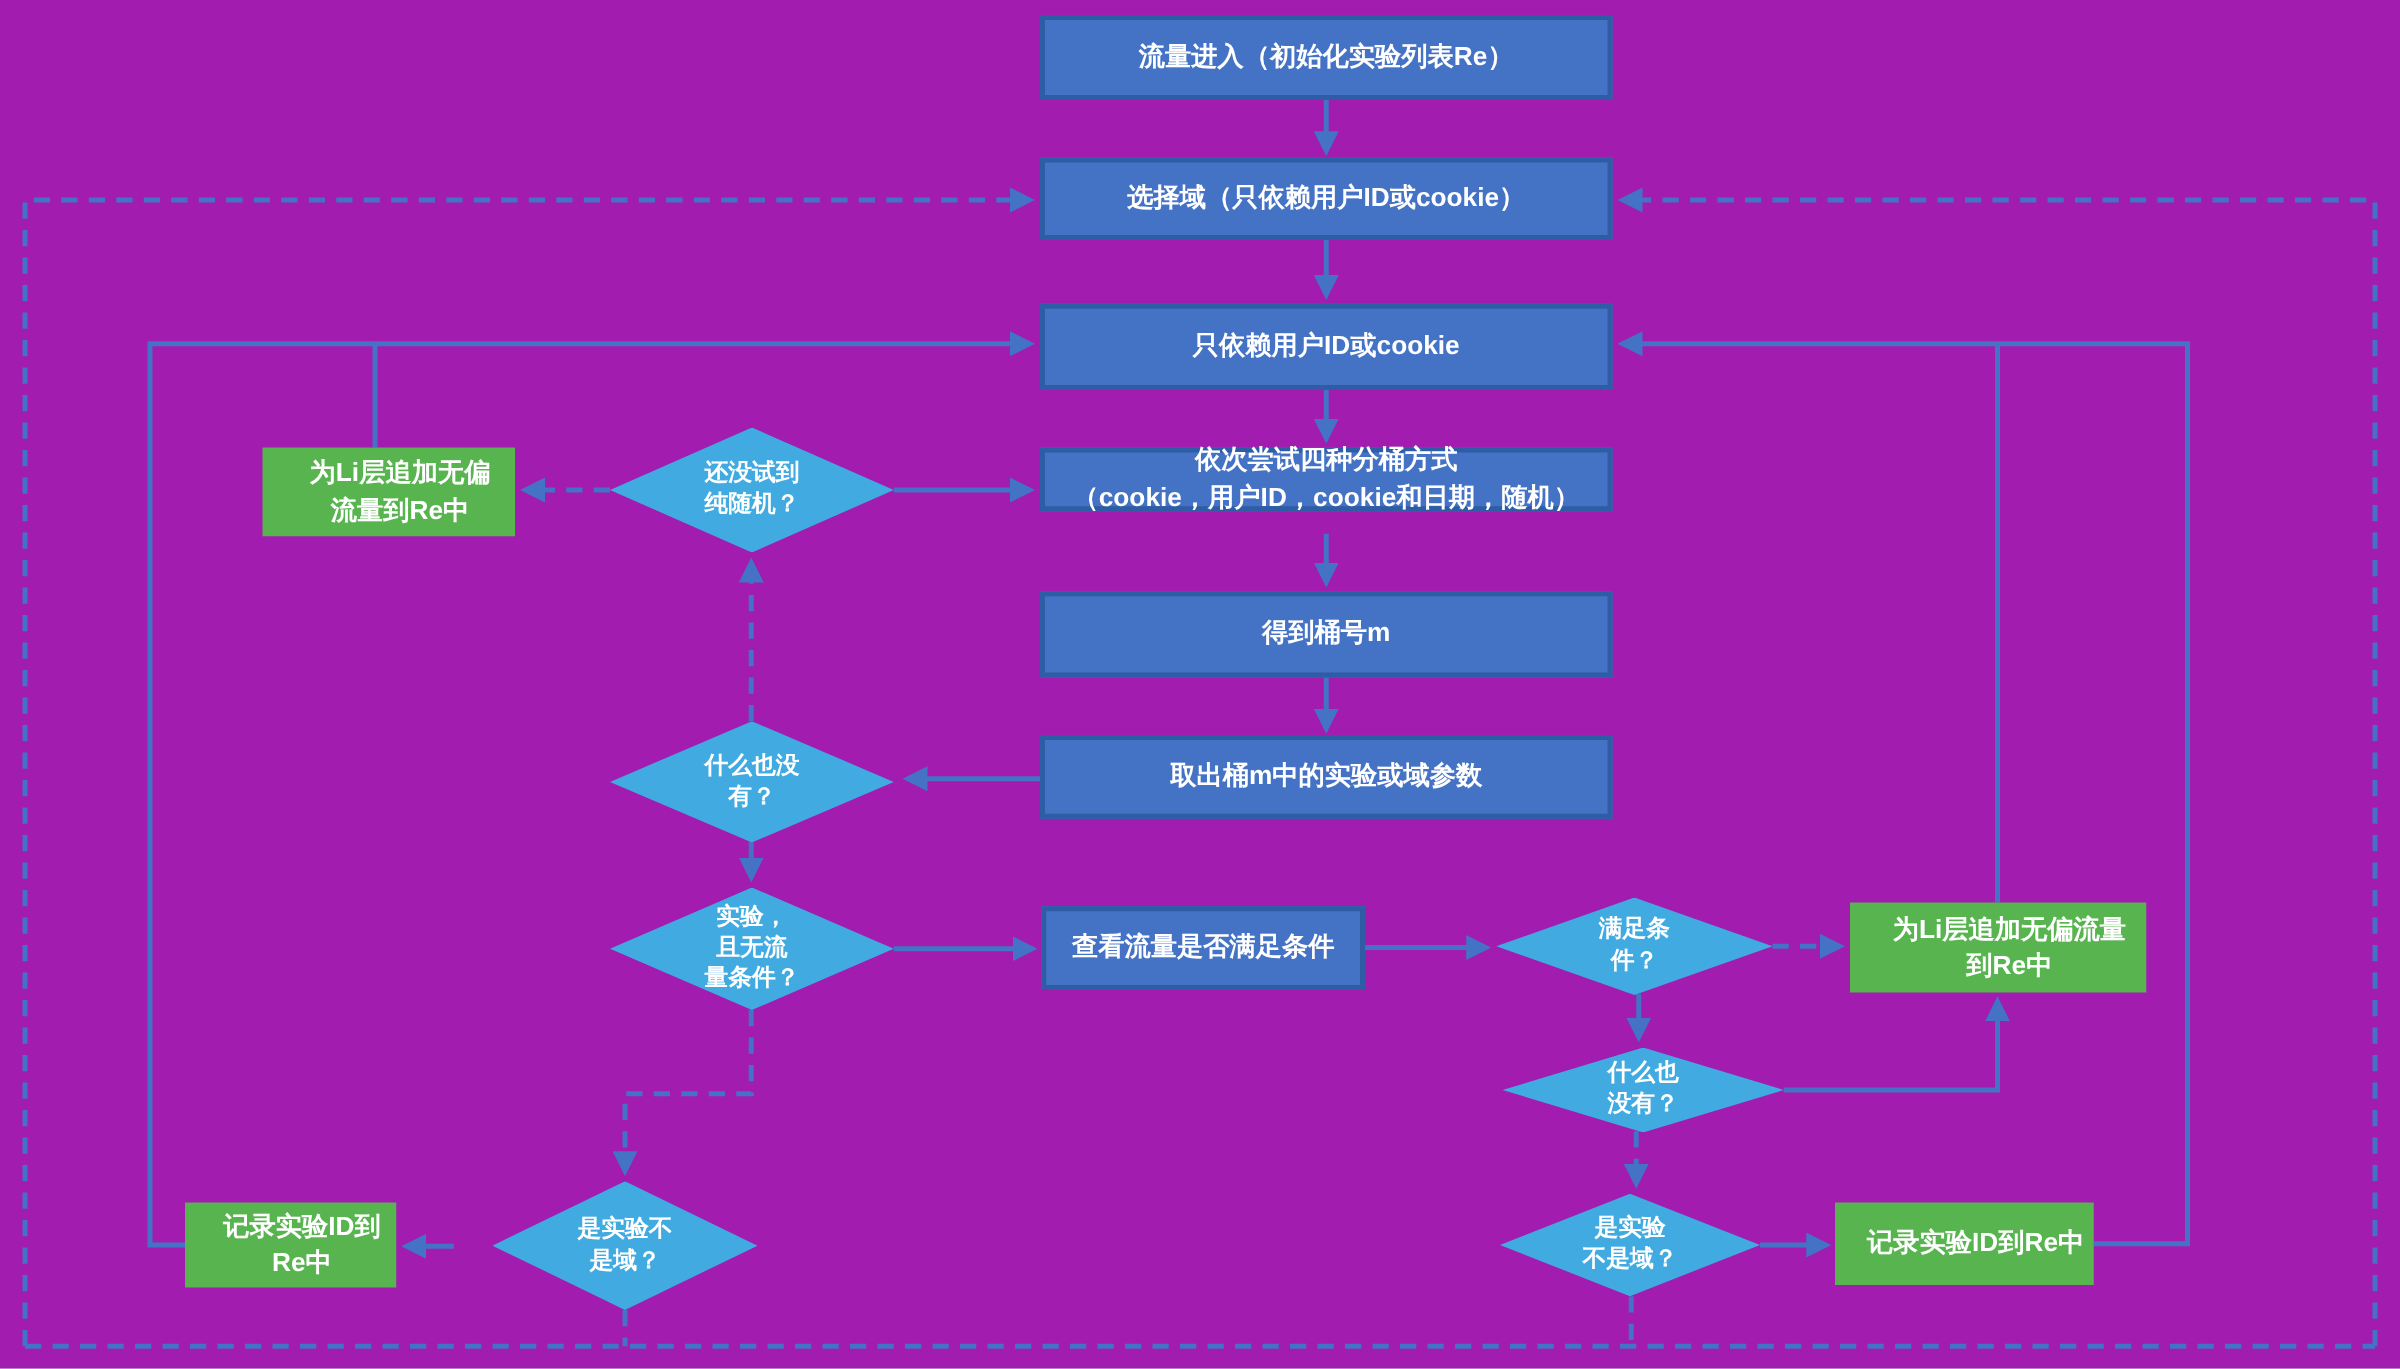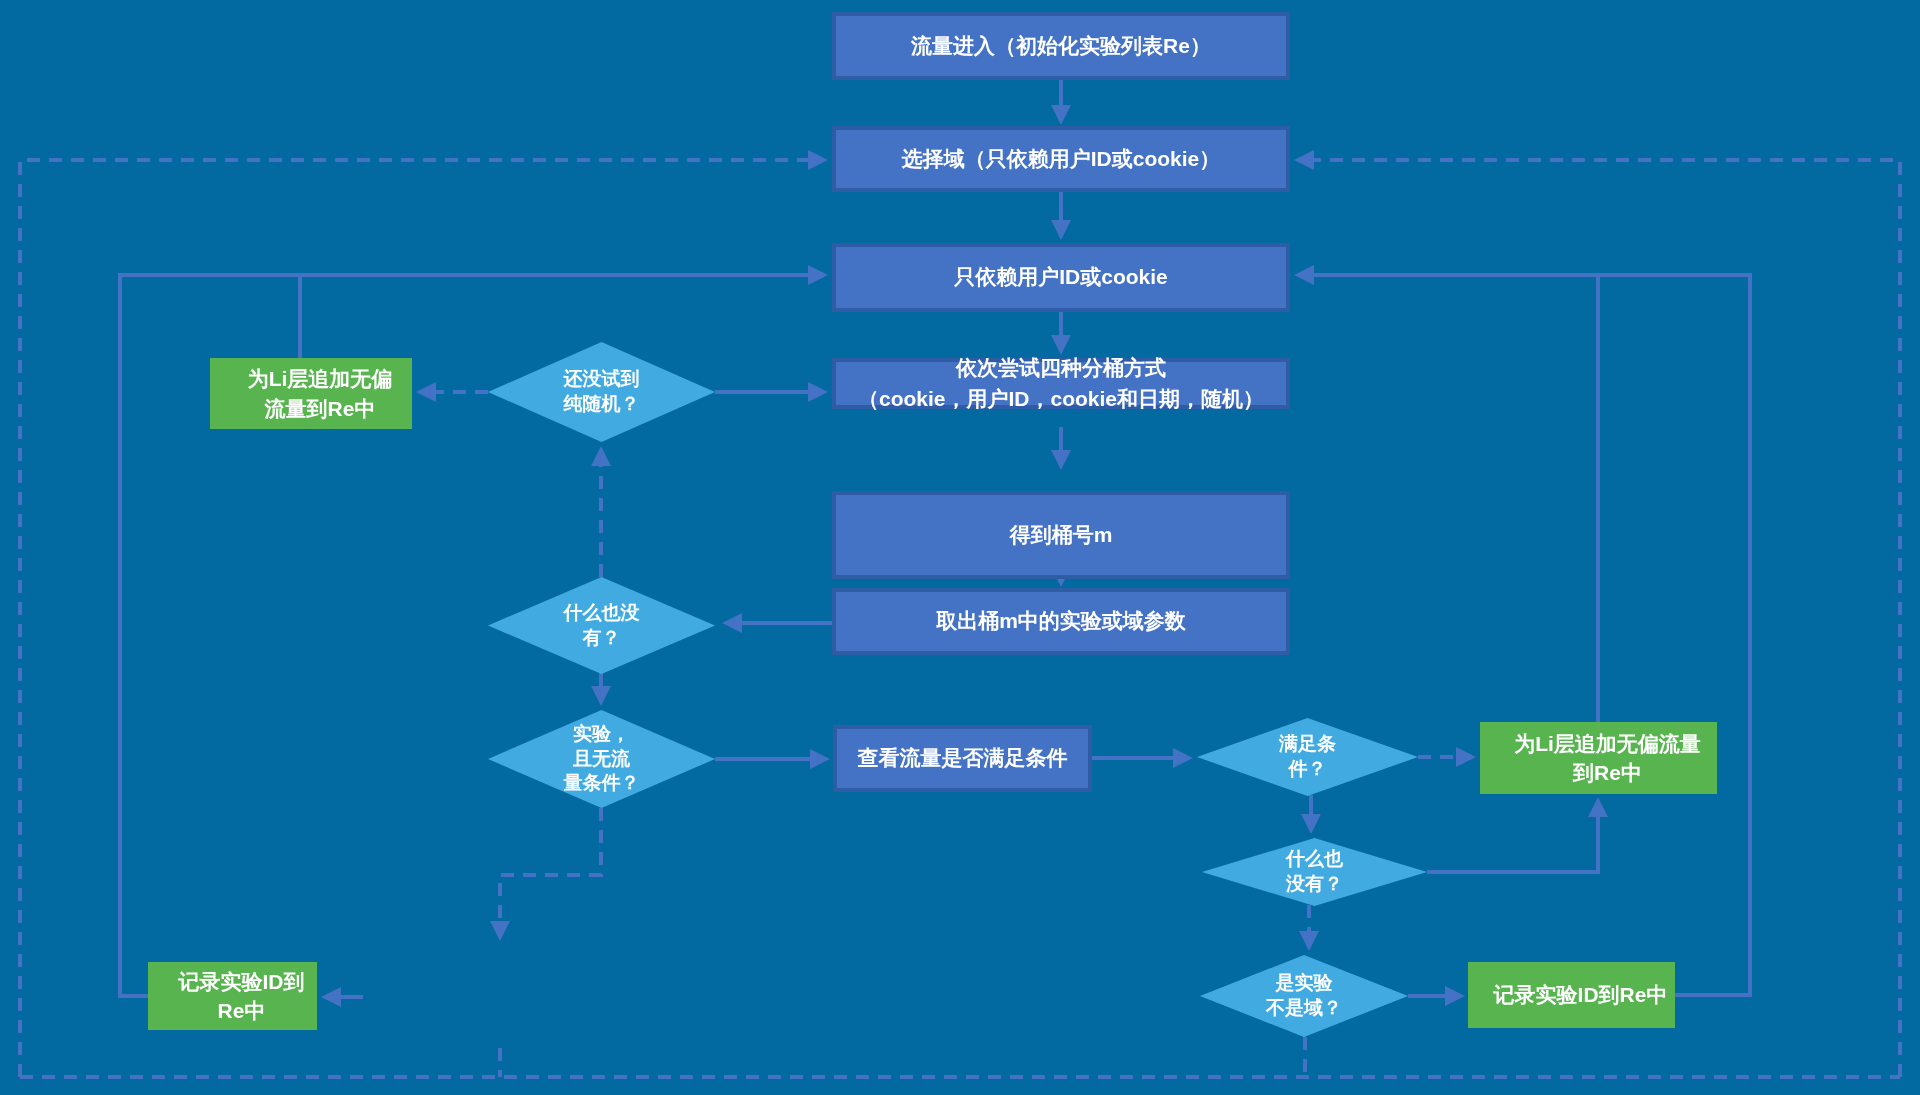--- a/index.html
+++ b/index.html
@@ -1,17 +1,17 @@
 <!DOCTYPE html>
 <html><head>
 <meta charset="utf-8">
 <style>
   html,body{margin:0;padding:0;background:#ffffff;}
   body{font-family:"Liberation Sans","DejaVu Sans",sans-serif;}
-  .canvas{position:relative;width:1920px;height:1095px;background:#0369a1;overflow:hidden;}
+  .canvas{position:relative;width:1920px;height:1095px;background:#a21caf;overflow:hidden;}
   .edges{position:absolute;left:0;top:0;width:1920px;height:1095px;}
   .node{position:absolute;display:flex;align-items:center;justify-content:center;
         text-align:center;color:#ffffff;font-weight:bold;box-sizing:border-box;
         white-space:pre-line;}
   .process{background:#4472C4;border:4px solid #2E5DA6;font-size:21px;line-height:1.45;}
   .decision{background:#41ABE1;font-size:19px;line-height:1.3;
         clip-path:polygon(50% 0,100% 50%,50% 100%,0 50%);}
   .terminal{background:#57B44F;font-size:21px;line-height:1.4;padding-left:18px;}
 </style>
 </head>
@@ -61,31 +61,33 @@
       <path d="M20,1077 V160 H824" marker-end="url(#arrow)"></path>
       <path d="M1900,1077 V160 H1298" marker-end="url(#arrow)"></path>
     </g>
   </svg>
 
   <div class="node process" style="left:832px;top:12px;width:458px;height:68px">流量进入（初始化实验列表Re）</div>
   <div class="node process" style="left:832px;top:126px;width:458px;height:66px">选择域（只依赖用户ID或cookie）</div>
   <div class="node process" style="left:832px;top:243px;width:458px;height:69px">只依赖用户ID或cookie</div>
   <div class="node process" style="left:832px;top:358px;width:458px;height:51px">依次尝试四种分桶方式
 （cookie，用户ID，cookie和日期，随机）</div>
-  <div class="node process" style="left:832px;top:491px;width:458px;height:88px">得到桶号m</div>
+  <div class="node process" style="left:832px;top:473px;width:458px;height:69px">得到桶号m</div>
   <div class="node process" style="left:832px;top:588px;width:458px;height:67px">取出桶m中的实验或域参数</div>
   <div class="node process" style="left:833px;top:725px;width:259px;height:67px">查看流量是否满足条件</div>
 
   <div class="node decision" style="left:488px;top:342px;width:227px;height:100px">还没试到
 纯随机？</div>
   <div class="node decision" style="left:488px;top:577px;width:227px;height:97px">什么也没
 有？</div>
   <div class="node decision" style="left:488px;top:710px;width:227px;height:98px">实验，
 且无流
 量条件？</div>
+  <div class="node decision" style="left:394px;top:945px;width:212px;height:103px">是实验不
+是域？</div>
   <div class="node decision" style="left:1197px;top:718px;width:221px;height:78px">满足条
 件？</div>
   <div class="node decision" style="left:1202px;top:838px;width:225px;height:68px">什么也
 没有？</div>
   <div class="node decision" style="left:1200px;top:955px;width:208px;height:82px">是实验
 不是域？</div>
 
   <div class="node terminal" style="left:210px;top:358px;width:202px;height:71px">为Li层追加无偏
 流量到Re中</div>
   <div class="node terminal" style="left:148px;top:962px;width:169px;height:68px">记录实验ID到Re中</div>

